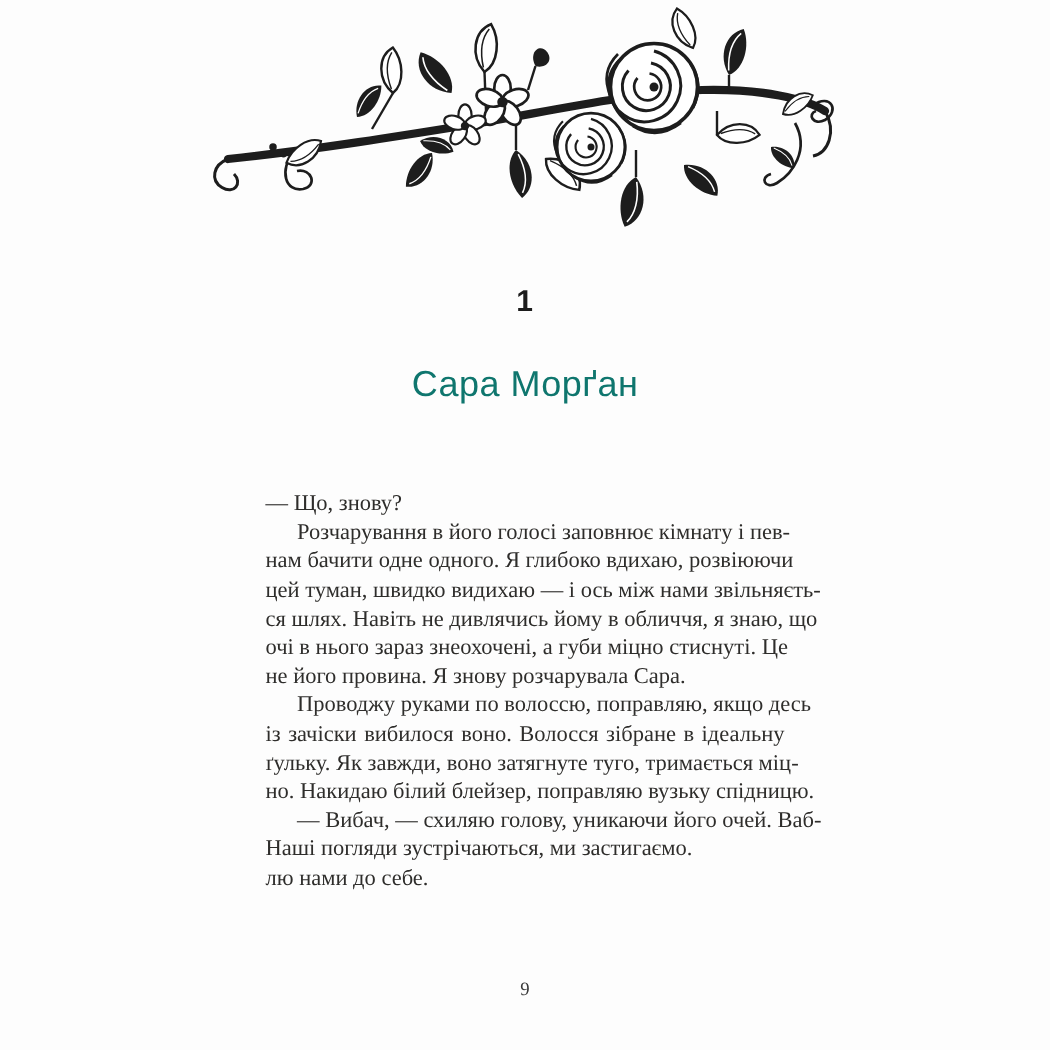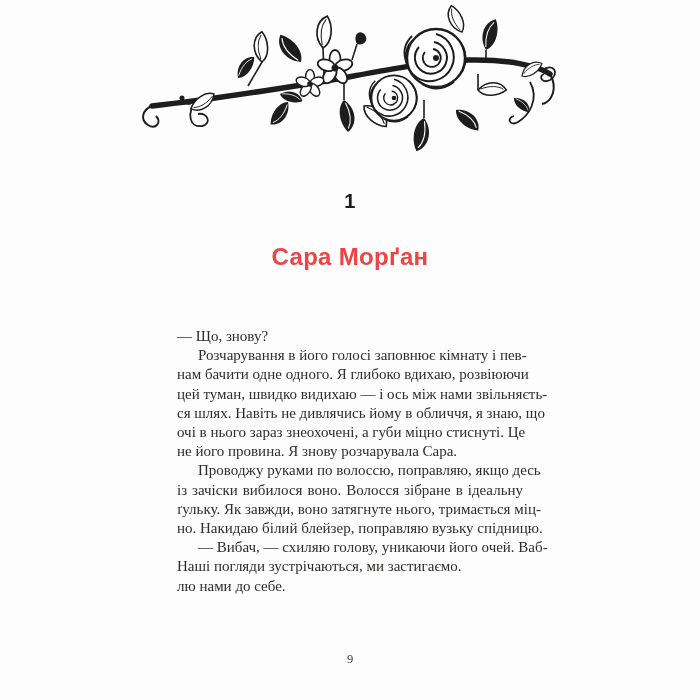--- a/index.html
+++ b/index.html
@@ -10,21 +10,21 @@
   }
   .ornament{position:absolute;top:4px;left:50%;transform:translateX(-50%);width:424px;height:148px;}
   .chapter-number{
     position:absolute;top:190px;left:0;width:100%;text-align:center;
     font-family:"Liberation Sans","DejaVu Sans",sans-serif;
     font-weight:700;font-size:20px;color:#1c1c1c;letter-spacing:.5px;
   }
   .chapter-title{
     position:absolute;top:243px;left:0;width:100%;text-align:center;margin:0;
     font-family:"Liberation Sans","DejaVu Sans",sans-serif;
-    font-weight:700;font-size:24px;color:#ef4444;letter-spacing:.3px;
+    font-weight:400;font-size:24px;color:#0f766e;letter-spacing:.3px;
   }
   .text-block{position:absolute;top:327px;left:177px;width:346px;}
   .line{
     font-size:15px;line-height:19.2px;white-space:nowrap;
     text-align:justify;text-align-last:justify;
   }
   .line.first{text-indent:21px;}
   .line.last{text-align-last:left;}
   .page-number{
     position:absolute;top:652px;left:0;width:100%;text-align:center;
@@ -125,21 +125,21 @@
 
     <div class="line first">Розчарування в його голосі заповнює кімнату і пев-</div>
     <div class="line">нам бачити одне одного. Я глибоко вдихаю, розвіюючи</div>
     <div class="line">цей туман, швидко видихаю — і ось між нами звільняєть-</div>
     <div class="line">ся шлях. Навіть не дивлячись йому в обличчя, я знаю, що</div>
     <div class="line">очі в нього зараз знеохочені, а губи міцно стиснуті. Це</div>
     <div class="line last">не його провина. Я знову розчарувала Сара.</div>
 
     <div class="line first">Проводжу руками по волоссю, поправляю, якщо десь</div>
     <div class="line">із зачіски вибилося воно. Волосся зібране в ідеальну</div>
-    <div class="line">ґульку. Як завжди, воно затягнуте нього, тримається міц-</div>
+    <div class="line">ґульку. Як завжди, воно затягнуте туго, тримається міц-</div>
     <div class="line">но. Накидаю білий блейзер, поправляю вузьку спідницю.</div>
     <div class="line first">— Вибач, — схиляю голову, уникаючи його очей. Ваб-</div>
 
     <div class="line last">Наші погляди зустрічаються, ми застигаємо.</div>
     <div class="line last">лю нами до себе.</div>
   </div>
 
   <div class="page-number">9</div>
 </div>
 

